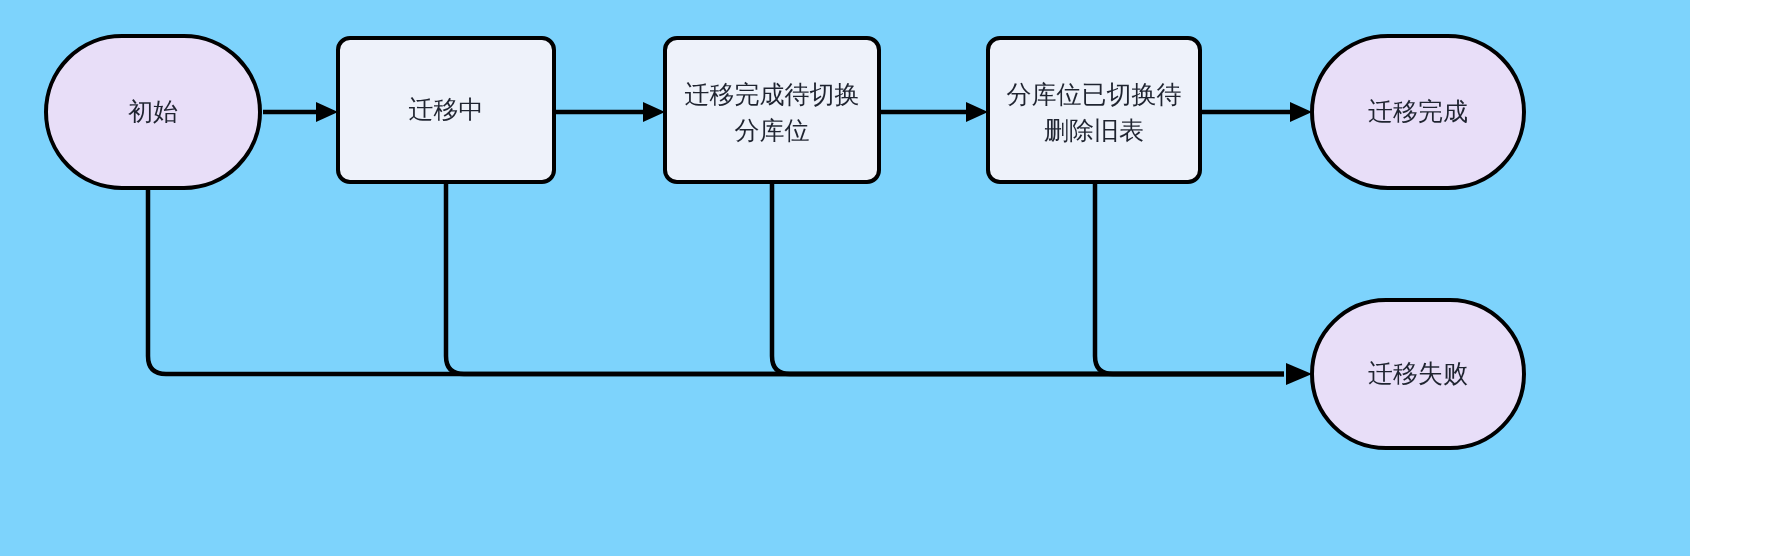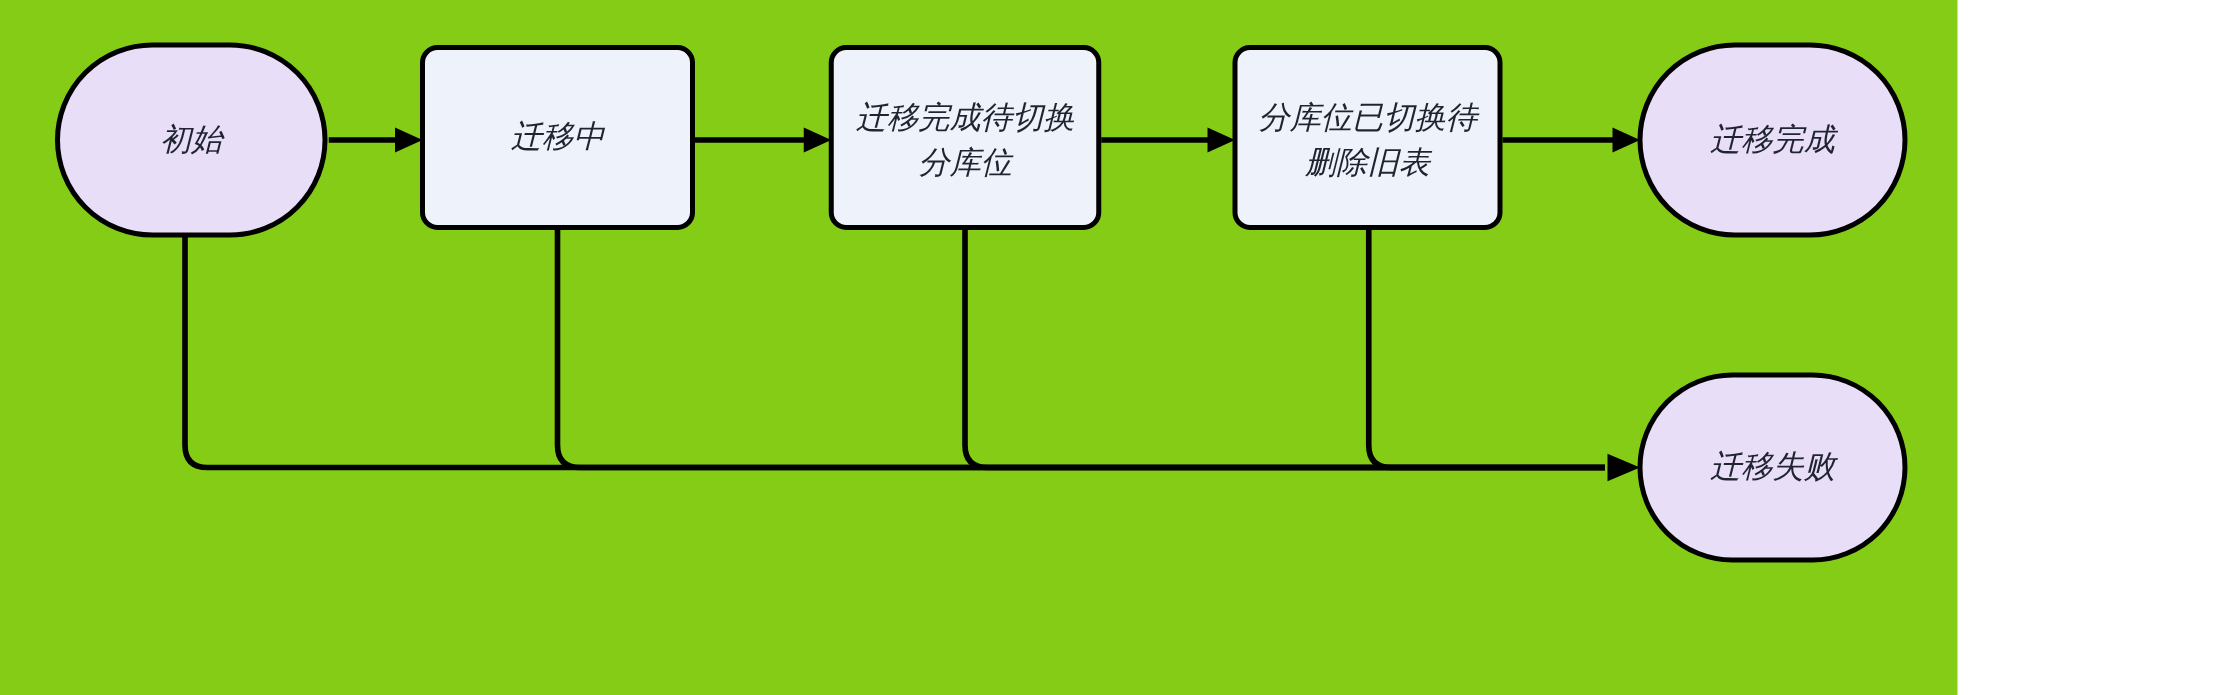--- a/index.html
+++ b/index.html
@@ -5,25 +5,24 @@
   html, body {
     margin: 0;
     padding: 0;
     background: #ffffff;
   }
   body {
     font-family: "Liberation Sans", "DejaVu Sans", sans-serif;
   }
   #diagram-root {
     position: relative;
-    width: 1566px;
+    width: 1690px;
     height: 556px;
-    background: #84cc16;
+    background: #7dd3fc;
     overflow: hidden;
-    font-style: italic;
   }
   #flow-svg {
     position: absolute;
     left: 0;
     top: 0;
     width: 1790px;
     height: 556px;
     display: block;
   }
   .node-shape {

